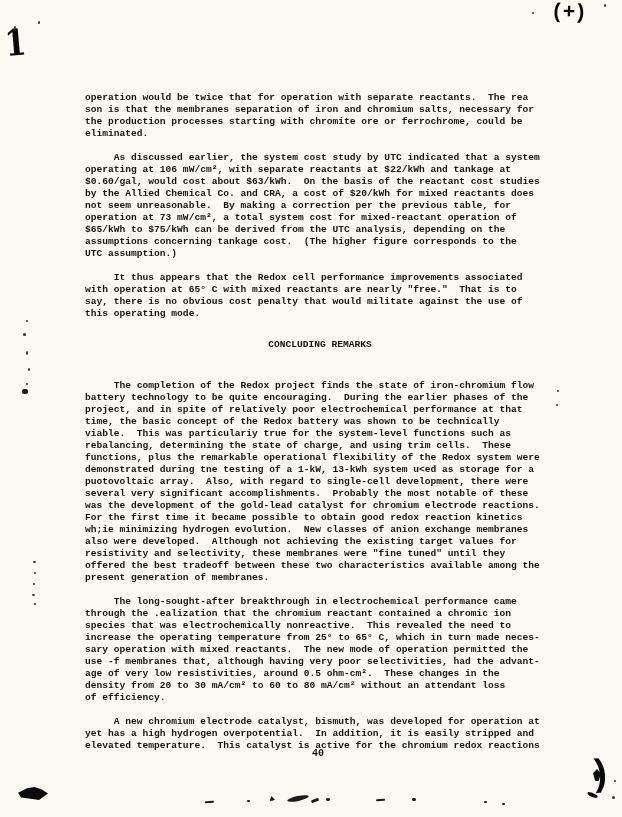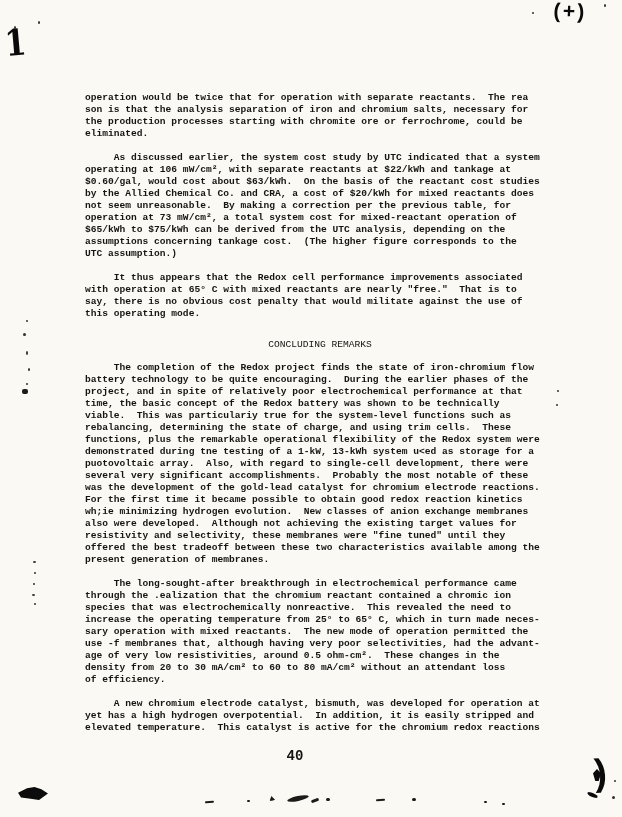--- a/index.html
+++ b/index.html
@@ -17,29 +17,29 @@
     left:85px;top:84px;width:470px;
     font-size:9.6px;
     line-height:12px;
     font-weight:700;
     letter-spacing:0px;
   }
   .para{margin:8px 0 12px 0;}
   .line{white-space:pre;height:12px;}
   .heading{
     text-align:center;
-    margin:19px 0 11px 0;
+    margin:19px 0 29px 0;
     white-space:pre;
-    font-weight:400;
+    font-weight:700;
   }
   .pageno{
     position:absolute;
-    left:62px;top:748px;width:466px;
+    left:85px;top:748px;width:466px;
     text-align:center;
-    font-size:14px;font-weight:700;
+    font-size:10px;font-weight:700;
   }
   
   .mark{position:absolute;color:#0a0a0a;line-height:1;}
   .mark-tl-ink{
     left:3px;top:24px;
     font-family:"DejaVu Serif", serif;
     font-size:36px;font-weight:900;
     transform:rotate(-5deg) scaleX(.85);
   }
   .mark-tr-plus{
@@ -69,21 +69,21 @@
   .speck{position:absolute;background:#33302c;border-radius:50%;}
 </style>
 </head>
 <body>
 
 <div class="page">
 
   <div class="textblock">
       <div class="para">
         <div class="line">operation would be twice that for operation with separate reactants.  The rea</div>
-        <div class="line">son is that the analysis separation of iron and chromium salts, necessary for</div>
+        <div class="line">son is that the membranes separation of iron and chromium salts, necessary for</div>
         <div class="line">the production processes starting with chromite ore or ferrochrome, could be</div>
         <div class="line">eliminated.</div>
       </div>
       <div class="para">
         <div class="line">     As discussed earlier, the system cost study by UTC indicated that a system</div>
         <div class="line">operating at 106 mW/cm², with separate reactants at $22/kWh and tankage at</div>
         <div class="line">$0.60/gal, would cost about $63/kWh.  On the basis of the reactant cost studies</div>
         <div class="line">by the Allied Chemical Co. and CRA, a cost of $20/kWh for mixed reactants does</div>
         <div class="line">not seem unreasonable.  By making a correction per the previous table, for</div>
         <div class="line">operation at 73 mW/cm², a total system cost for mixed-reactant operation of</div>

